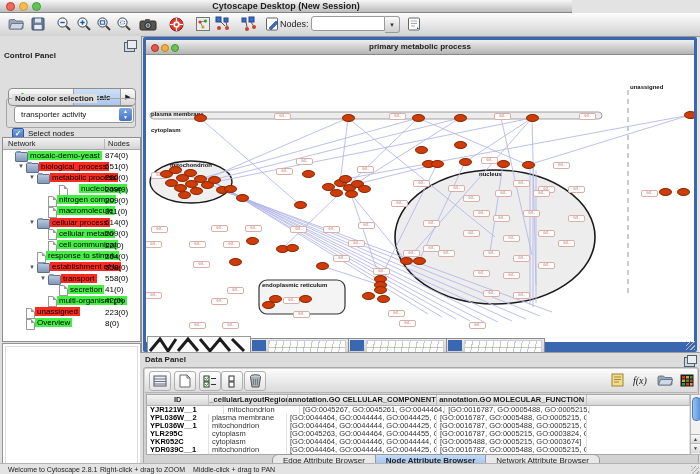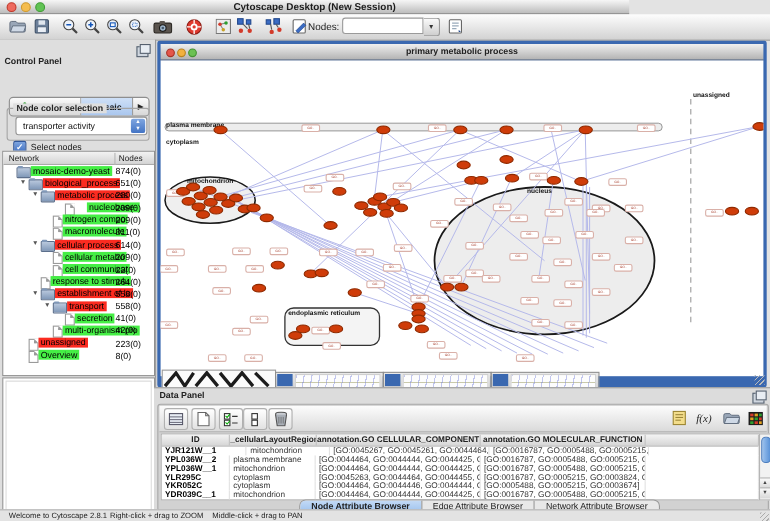--- a/index.html
+++ b/index.html
@@ -689,22 +689,22 @@
         </div>
     </div>
 
     <div id="dp-scroll" class="abs">
       <div id="dp-thumb" class="abs"></div>
       <div class="sarrow" style="top:39px">▲</div>
       <div class="sarrow" style="top:48px">▼</div>
     </div>
 
     <div id="dp-tabs" class="abs">
+        <div class="dp-tab">Edge Attribute Browser</div>
         <div class="dp-tab sel">Node Attribute Browser</div>
-        <div class="dp-tab">Edge Attribute Browser</div>
         <div class="dp-tab">Network Attribute Browser</div>
       </div>
   </div>
 </div>
 
 <div id="statusbar" class="abs">
   <span class="status-text" style="left:8px">Welcome to Cytoscape 2.8.1</span>
   <span class="status-text" style="left:100px">Right-click + drag to ZOOM</span>
   <span class="status-text" style="left:193px">Middle-click + drag to PAN</span>
   <div id="status-grip" class="abs"></div>

